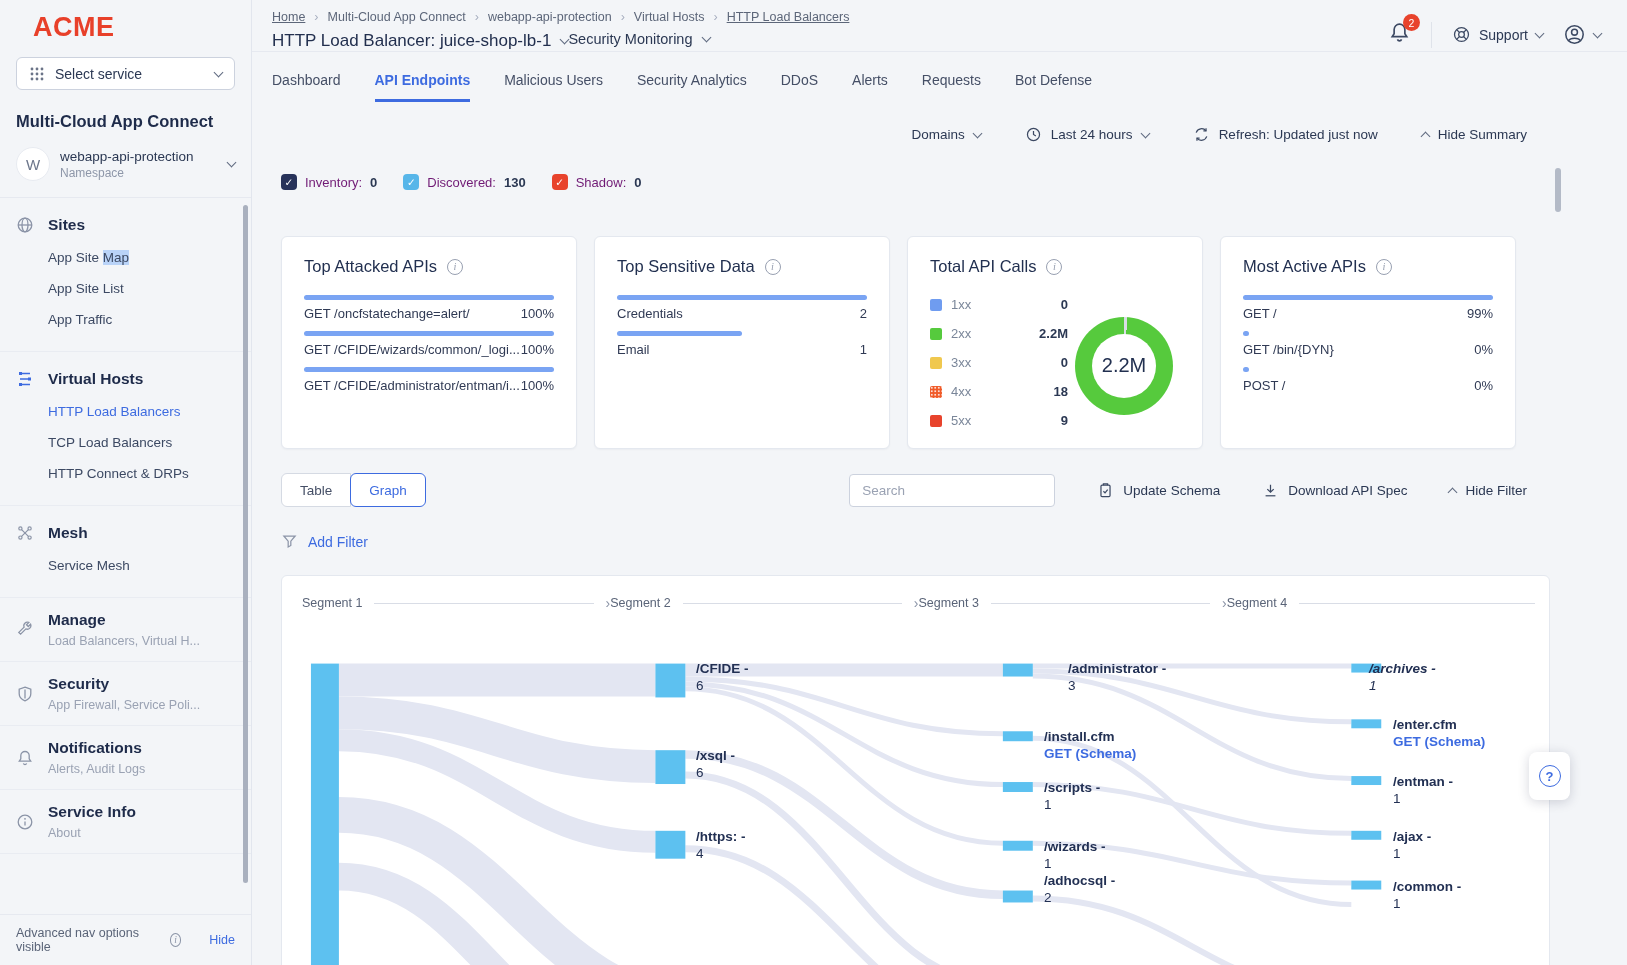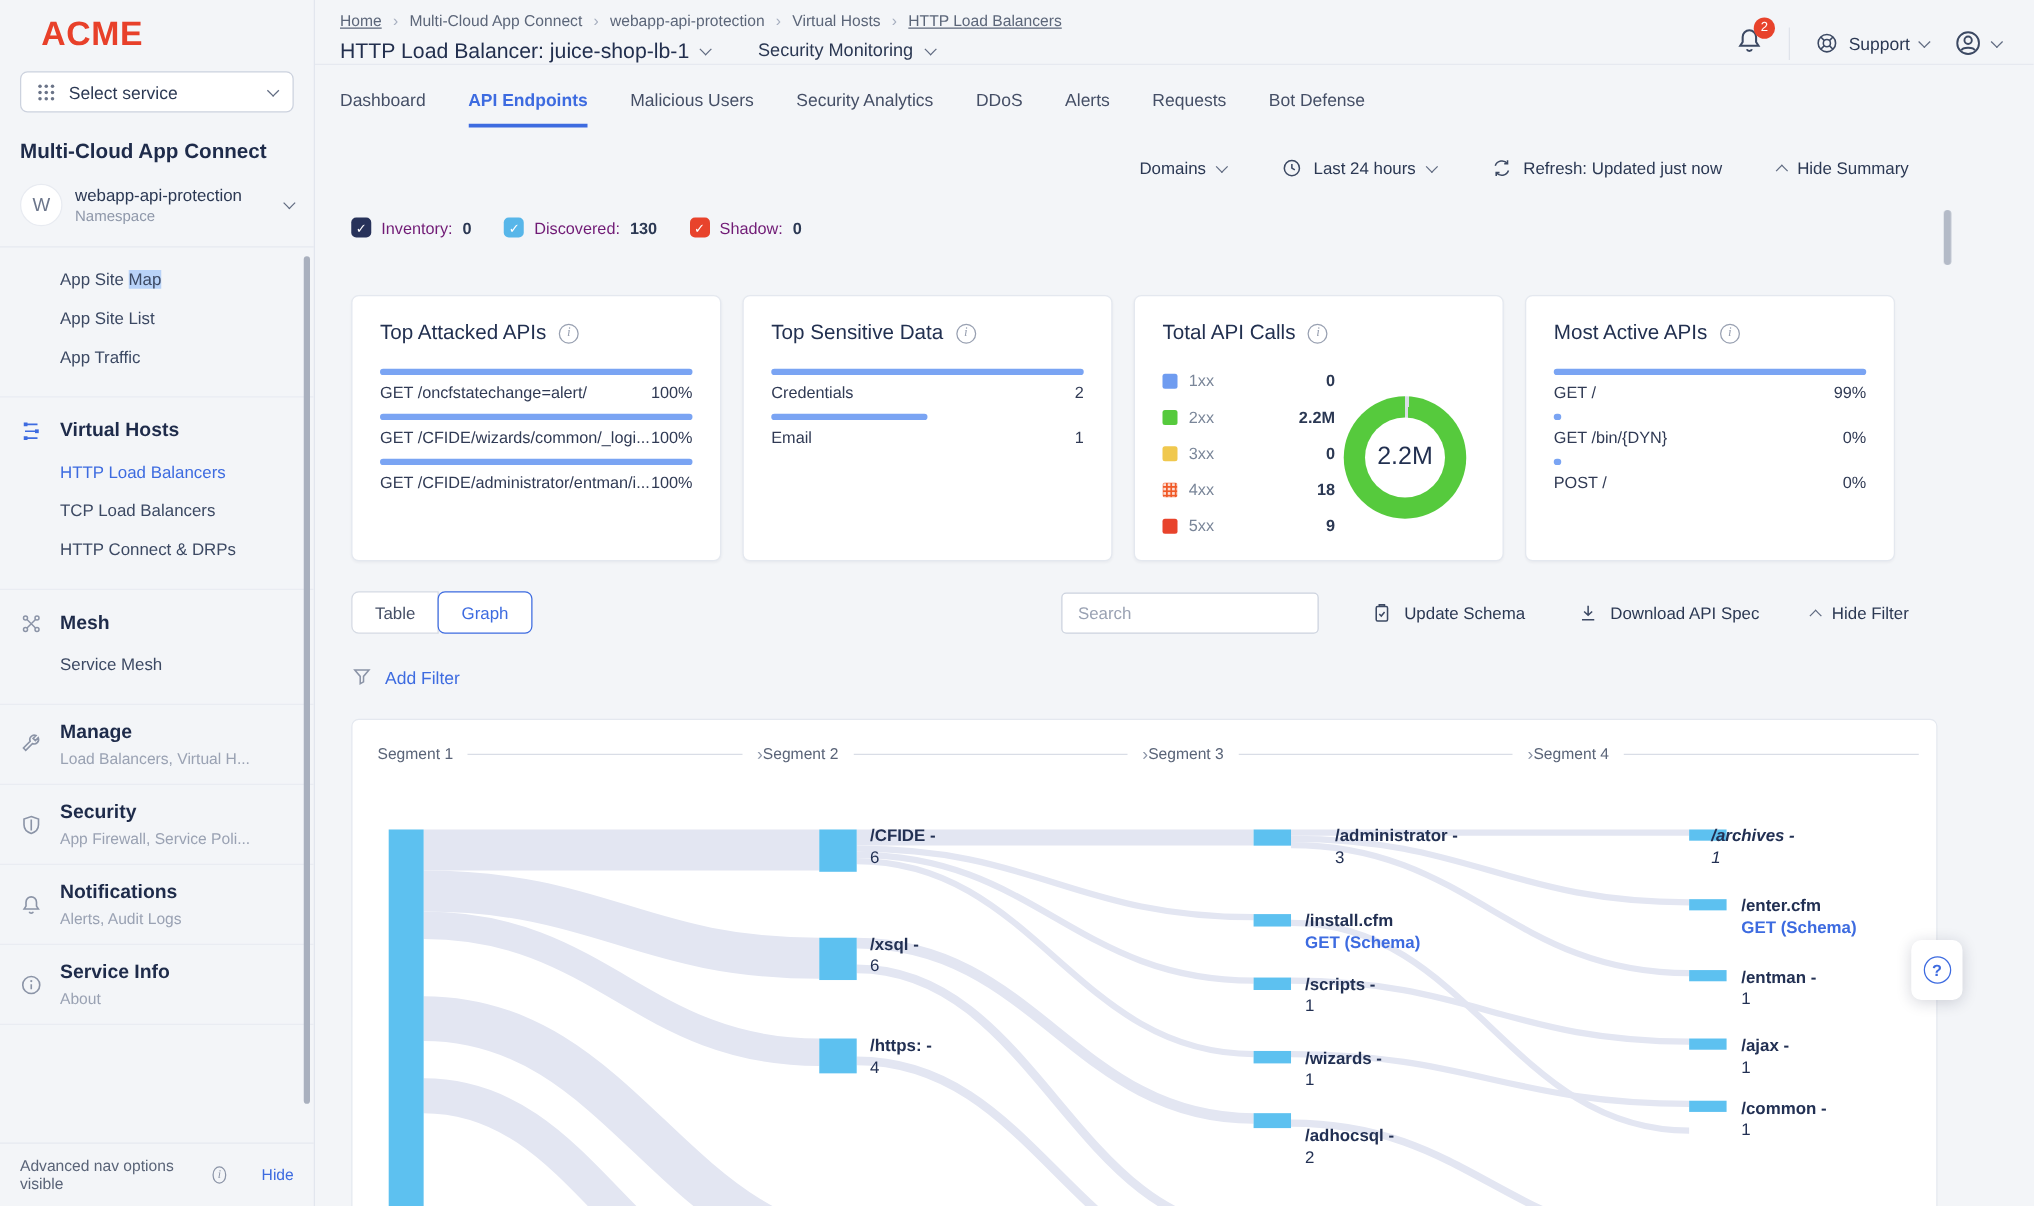--- a/index.html
+++ b/index.html
@@ -37,21 +37,21 @@
     display:inline-flex;align-items:center;justify-content:center;font-style:italic;font-family:"Liberation Serif",serif}
   .side-scrollbar{position:absolute;right:3px;top:205px;width:5px;height:678px;border-radius:3px;background:#a9b0be}
 
   
   .main{flex:1;display:flex;flex-direction:column;min-width:0}
   .topbar{height:63px;border-bottom:1px solid #e6e9f0;display:flex;justify-content:space-between;padding:10px 26px 0 20px}
   .breadcrumb{display:flex;align-items:center;gap:9px;font-size:12.5px;color:#5c6679}
   .crumb{cursor:pointer}
   .crumb.u{text-decoration:underline}
   .crumb-sep{color:#a6aebf}
-  .title-row{display:flex;align-items:center;gap:38px;margin-top:7px}
+  .title-row{display:flex;align-items:flex-start;margin-top:7px}
   .title-group,.mon-group{display:flex;align-items:center;gap:10px;cursor:pointer}
   .page-title{font-size:17px;color:#222f4e}
   .mon-group span:first-child{font-size:14.5px;color:#2b3853}
   .topbar-right{display:flex;align-items:center;gap:20px;padding-top:8px}
   .bell-wrap{position:relative;cursor:pointer}
   .badge{position:absolute;top:-7px;right:-9px;background:#e8432c;color:#fff;font-size:10.5px;min-width:17px;height:17px;
     border-radius:9px;display:flex;align-items:center;justify-content:center;padding:0 4px}
   .divider-v{width:1px;height:26px;background:#dfe3ea}
   .support,.account{display:flex;align-items:center;gap:8px;font-size:14px;color:#2b3853;cursor:pointer}
 
@@ -162,20 +162,30 @@
     <div class="namespace">
       <div class="avatar">W</div>
       <div class="ns-meta">
         <div class="ns-name">webapp-api-protection</div>
         <div class="ns-sub">Namespace</div>
       </div>
       <span class="chev"></span>
     </div>
     <nav class="nav" id="side-nav">
         <div class="nav-section">
+          <div class="section-head">
+            <span class="ic">
+              <svg width="18" height="18" viewBox="0 0 18 18" fill="none" stroke="#8b94a7" stroke-width="1.3">
+                <circle cx="9" cy="9" r="6.8"></circle>
+                <ellipse cx="9" cy="9" rx="3" ry="6.8"></ellipse>
+                <path d="M2.2 9h13.6"></path>
+              </svg>
+            </span>
+            <span class="section-title">Sites</span>
+          </div>
           <div class="section-items">
             <div class="nav-item">App Site <span class="txt-sel">Map</span></div>
             <div class="nav-item">App Site List</div>
             <div class="nav-item">App Traffic</div>
           </div>
         </div>
         <div class="nav-section">
           <div class="section-head">
             <span class="ic">
               <svg width="18" height="18" viewBox="0 0 18 18" fill="none" stroke="#3d6be0" stroke-width="1.3">
@@ -630,21 +640,21 @@
               <a class="sk-schema">GET (Schema)</a>
             </div>
             <div class="sk-label" style="left: 762px; top: 203px;">
               <div class="sk-name">/scripts -</div>
               <div class="sk-val">1</div>
             </div>
             <div class="sk-label" style="left: 762px; top: 262px;">
               <div class="sk-name">/wizards -</div>
               <div class="sk-val">1</div>
             </div>
-            <div class="sk-label" style="left: 762px; top: 324px;">
+            <div class="sk-label" style="left: 762px; top: 296px;">
               <div class="sk-name">/adhocsql -</div>
               <div class="sk-val">2</div>
             </div>
             <div class="sk-label" style="left: 1087px; top: 84px; font-style: italic;">
               <div class="sk-name">/archives -</div>
               <div class="sk-val">1</div>
             </div>
             <div class="sk-label" style="left: 1111px; top: 140px;">
               <div class="sk-name">/enter.cfm</div>
               <a class="sk-schema">GET (Schema)</a>

